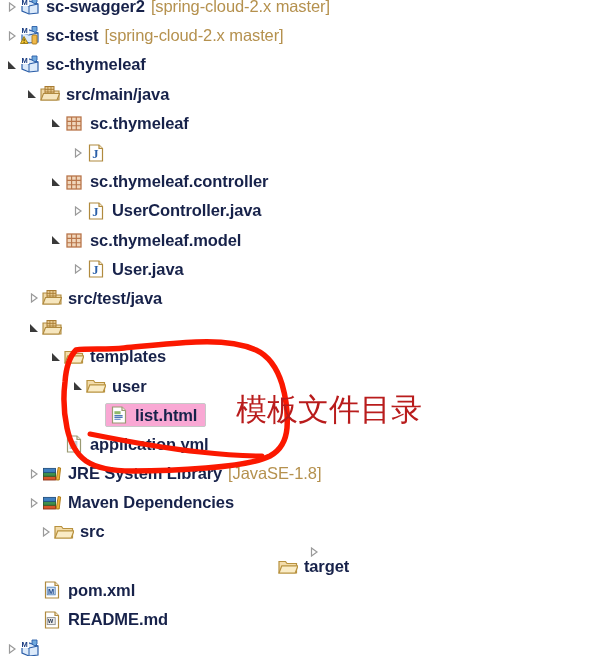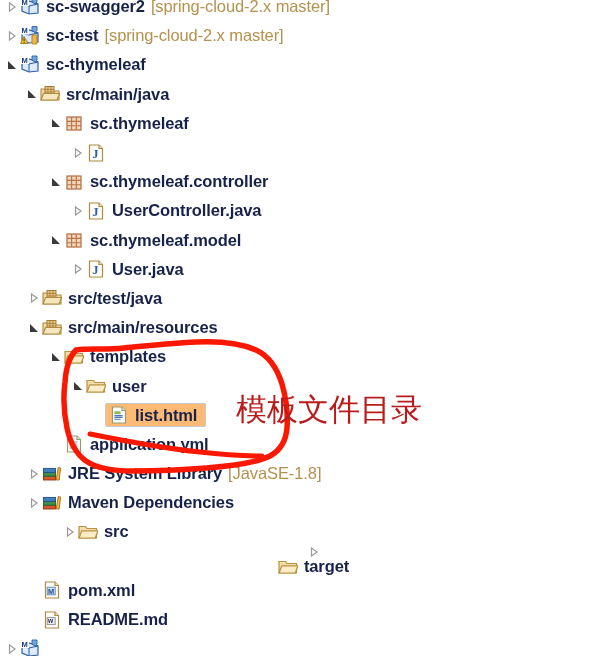--- a/index.html
+++ b/index.html
@@ -58,21 +58,21 @@
     font-size: 16.5px;
     color: #b5914e;
     font-weight: normal;
     margin-left: 6px;
     letter-spacing: -0.1px;
   }
 
   .selbox {
     display: inline-flex;
     align-items: center;
-    background: #fdba74;
+    background: #f9a8d4;
     border: 1px solid #c8c8c8;
     border-radius: 2px;
     padding: 1px 8px 1px 3px;
     margin-left: -3px;
   }
   .selbox .icon { margin-right: 6px; }
 
   
   #annot {
     position: absolute;
@@ -302,21 +302,20 @@
       </span>
       <span style="display: inline-flex; align-items: center;">
         <span class="icon">
           <svg width="20" height="20" viewBox="0 0 20 20">
         <path d="M1 5 L7.5 5 L9 7 L19 7 L19 16 L1 16 Z" fill="#f0d9a8" stroke="#b08a3e" stroke-width="1.1"></path>
         <rect x="5" y="2.5" width="9" height="8" fill="#e6c98f" stroke="#a87b33" stroke-width="1"></rect>
         <path d="M5 5.4 H14 M5 8 H14 M7.9 2.5 V10.5 M11 2.5 V10.5" stroke="#a87b33" stroke-width="0.85"></path>
         <path d="M1 16 L3.5 9.5 L19.6 9.5 L17 16 Z" fill="#f6e6be" stroke="#b08a3e" stroke-width="1.1"></path>
       </svg>
         </span>
-        <span class="label">src/main/resources</span>
       </span>
     </div>
     <div class="row" style="padding-left: 47px;">
       <span class="twisty">
         <svg width="10" height="10" viewBox="0 0 10 10">
           <path d="M1 1 L9 9 L1 9 Z" fill="#3a3a3a"></path>
         </svg>
       </span>
       <span style="display: inline-flex; align-items: center;">
         <span class="icon">
@@ -401,21 +400,21 @@
           <svg width="20" height="20" viewBox="0 0 20 20">
         <rect x="1.5" y="12" width="12" height="4" fill="#d7572a" stroke="#8d3012" stroke-width="0.9"></rect>
         <rect x="1.5" y="8.2" width="12" height="4" fill="#3f8f4c" stroke="#23612c" stroke-width="0.9"></rect>
         <rect x="1.5" y="4.4" width="12" height="4" fill="#3f7fc0" stroke="#21507f" stroke-width="0.9"></rect>
         <path d="M14.2 16 L16.2 3.5 L18.6 4 L17.2 16 Z" fill="#f0b33c" stroke="#a87410" stroke-width="0.9"></path>
       </svg>
         </span>
         <span class="label">Maven Dependencies</span>
       </span>
     </div>
-    <div class="row" style="padding-left: 25px; margin-left: 36px;">
+    <div class="row" style="padding-left: 37px;">
       <span class="twisty">
         <svg width="10" height="10" viewBox="0 0 10 10">
           <path d="M2.5 1 L8 5 L2.5 9 Z" fill="none" stroke="#9a9a9a" stroke-width="1.2"></path>
         </svg>
       </span>
       <span style="display: inline-flex; align-items: center;">
         <span class="icon">
           <svg width="20" height="20" viewBox="0 0 20 20">
         <path d="M1 4.5 L7.5 4.5 L9 6.5 L18.5 6.5 L18.5 16 L1 16 Z" fill="#f3dcaa" stroke="#b8923f" stroke-width="1.2"></path>
         <path d="M1 16 L3.8 8.8 L20 8.8 L17.2 16 Z" fill="#faecc6" stroke="#b8923f" stroke-width="1.2"></path>

